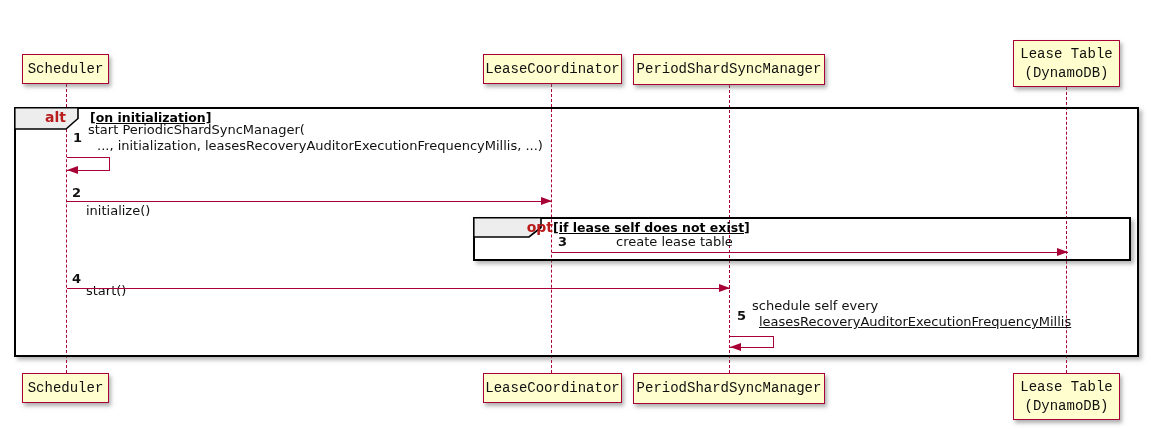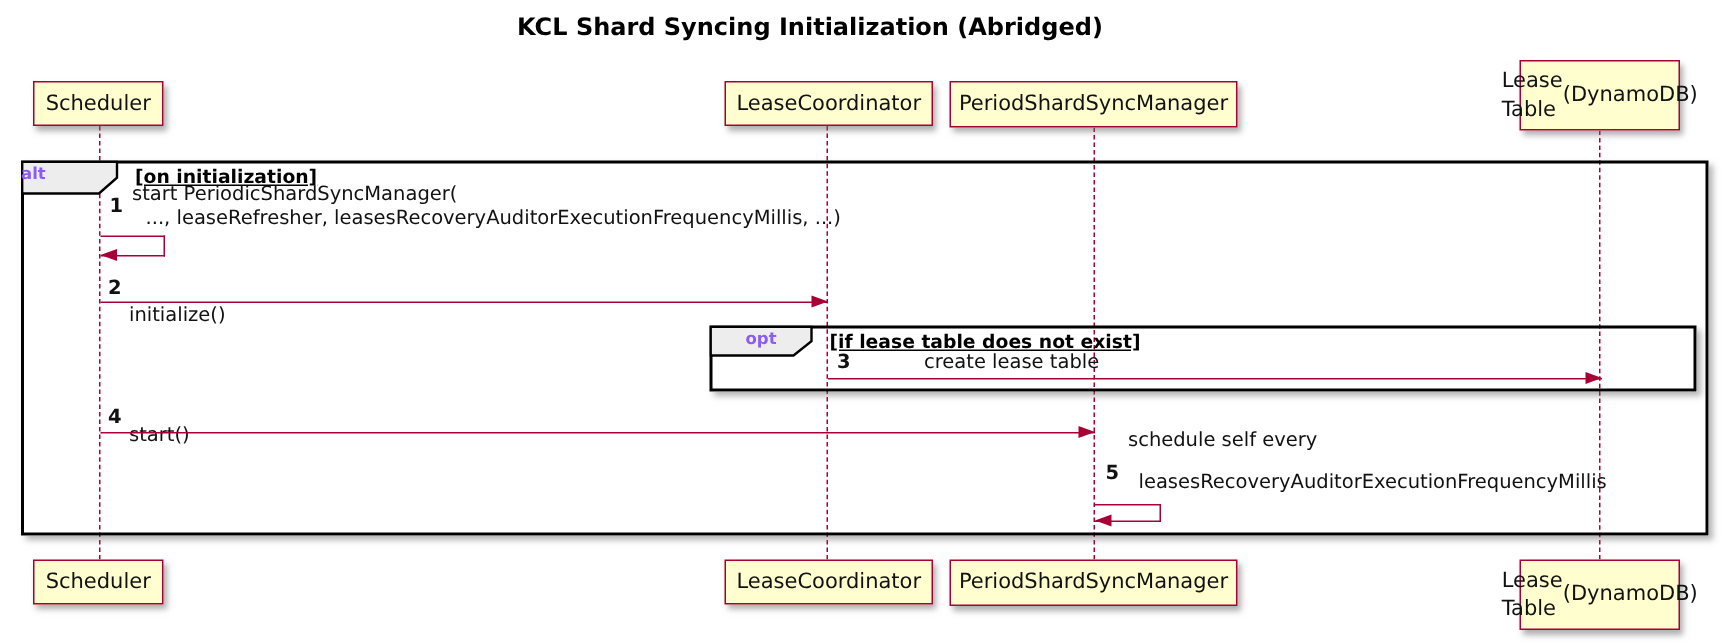--- a/index.html
+++ b/index.html
@@ -2,45 +2,44 @@
 <html><head>
 <meta charset="utf-8">
 <style>
   html,body{margin:0;padding:0;background:#ffffff;}
   #diagram{position:relative;width:1151px;height:429px;background:#ffffff;
     font-family:"DejaVu Sans","Liberation Sans",sans-serif;color:#111;overflow:hidden;}
   .title{position:absolute;top:8px;left:0;width:1080px;text-align:center;
     font-size:16px;font-weight:bold;color:#000;}
   .participant{position:absolute;background:#FEFECE;border:1.7px solid #A80036;
     box-shadow:2px 3px 4px rgba(110,110,110,.55);
-    display:flex;flex-direction:row;align-items:center;justify-content:center;
-    font-size:14px;line-height:19px;text-align:left;box-sizing:border-box;z-index:4;}
+    display:flex;flex-direction:column;align-items:center;justify-content:center;
+    font-size:14px;line-height:19px;text-align:left;box-sizing:border-box;z-index:4;font-family:Liberation Mono, monospace;}
   .lifeline{position:absolute;width:0;border-left:1.4px dashed #A80036;z-index:1;}
   .frame{position:absolute;border:2px solid #000;box-shadow:3px 3px 4px rgba(110,110,110,.5);
     box-sizing:border-box;background:transparent;z-index:2;}
   .frame-tab{position:absolute;z-index:3;line-height:0;}
   .frame-tab path{fill:#EDEDED;stroke:#000;stroke-width:1.6px;}
-  .tab-label{position:absolute;font-size:11px;font-weight:bold;z-index:4;text-align:left;color:#8b5cf6;}
+  .tab-label{position:absolute;font-size:14px;font-weight:bold;z-index:4;text-align:right;color:#b91c1c;}
   .frame-cond{position:absolute;font-size:12.5px;font-weight:bold;white-space:nowrap;z-index:3;color:#000;text-decoration:underline;}
   .msg-num{position:absolute;font-size:13px;font-weight:bold;z-index:3;color:#111;}
   .msg-text{position:absolute;font-size:13px;white-space:nowrap;z-index:3;color:#111;}
   .arrow-line{position:absolute;height:0;border-top:1.6px solid #A80036;z-index:3;}
   .head-r{position:absolute;width:0;height:0;border-top:4.5px solid transparent;
     border-bottom:4.5px solid transparent;border-left:11px solid #A80036;z-index:3;}
   .head-l{position:absolute;width:0;height:0;border-top:4.5px solid transparent;
     border-bottom:4.5px solid transparent;border-right:11px solid #A80036;z-index:3;}
   .self-loop{position:absolute;border:1.6px solid #A80036;border-left:none;
     box-sizing:border-box;z-index:3;background:transparent;}
 </style>
 </head>
 <body>
 
 <div id="diagram">
 
-  <div class="title">KCL Shard Syncing Initialization (Abridged)</div>
 
   <div class="lifeline" style="left:66px;top:84px;height:289px;"></div>
   <div class="lifeline" style="left:551px;top:84px;height:289px;"></div>
   <div class="lifeline" style="left:729px;top:85px;height:288px;"></div>
   <div class="lifeline" style="left:1066px;top:87px;height:286px;"></div>
 
   <div class="participant" style="left:22px;top:54px;width:87px;height:30px;">
     <span>Scheduler</span>
   </div>
   <div class="participant" style="left:483px;top:54px;width:139px;height:30px;">
@@ -58,51 +57,51 @@
   <div class="frame-tab" style="left:14px;top:107px;">
     <svg width="66" height="23" viewBox="0 0 66 23">
         <path d="M0.8,0.8 H64 V11.5 L52,22 H0.8 Z"></path>
       </svg>
   </div>
   <div class="tab-label" style="left:14px;top:109px;width:52px;">alt</div>
   <div class="frame-cond" style="left:90px;top:110px;">[on initialization]</div>
 
   <div class="msg-num" style="left:73px;top:130px;">1</div>
   <div class="msg-text" style="left:88px;top:122px;">start PeriodicShardSyncManager(</div>
-  <div class="msg-text" style="left:97px;top:138px;">..., leaseRefresher, leasesRecoveryAuditorExecutionFrequencyMillis, ...)</div>
+  <div class="msg-text" style="left:97px;top:138px;">..., initialization, leasesRecoveryAuditorExecutionFrequencyMillis, ...)</div>
   <div class="self-loop" style="left:67px;top:157px;width:43px;height:14px;"></div>
   <div class="head-l" style="left:67px;top:166px;"></div>
 
   <div class="msg-num" style="left:72px;top:185px;">2</div>
   <div class="msg-text" style="left:86px;top:185px;margin-top:18px;">initialize()</div>
   <div class="arrow-line" style="left:67px;top:201px;width:485px;"></div>
   <div class="head-r" style="left:541px;top:197px;"></div>
 
   <div class="frame" style="left:473px;top:217px;width:658px;height:44px;"></div>
   <div class="frame-tab" style="left:473px;top:217px;">
     <svg width="70" height="21" viewBox="0 0 70 21">
         <path d="M0.8,0.8 H68 V10.5 L56,20 H0.8 Z"></path>
       </svg>
   </div>
   <div class="tab-label" style="left:473px;top:219px;width:56px;margin-left:24px;">opt</div>
-  <div class="frame-cond" style="left:553px;top:220px;">[if lease table does not exist]</div>
+  <div class="frame-cond" style="left:553px;top:220px;">[if lease self does not exist]</div>
 
   <div class="msg-num" style="left:558px;top:234px;">3</div>
   <div class="msg-text" style="left:572px;top:234px;margin-left:44px;">create lease table</div>
   <div class="arrow-line" style="left:552px;top:252px;width:516px;"></div>
   <div class="head-r" style="left:1057px;top:248px;"></div>
 
   <div class="msg-num" style="left:72px;top:271px;">4</div>
   <div class="msg-text" style="left:86px;top:271px;margin-top:12px;">start()</div>
   <div class="arrow-line" style="left:67px;top:288px;width:663px;"></div>
   <div class="head-r" style="left:719px;top:284px;"></div>
 
   <div class="msg-num" style="left:737px;top:308px;">5</div>
-  <div class="msg-text" style="left:752px;top:286px;">schedule self every</div>
-  <div class="msg-text" style="left:759px;top:314px;">leasesRecoveryAuditorExecutionFrequencyMillis</div>
+  <div class="msg-text" style="left:752px;top:298px;">schedule self every</div>
+  <div class="msg-text" style="left:759px;top:314px;text-decoration:underline;">leasesRecoveryAuditorExecutionFrequencyMillis</div>
   <div class="self-loop" style="left:730px;top:336px;width:44px;height:12px;"></div>
   <div class="head-l" style="left:730px;top:343px;"></div>
 
   <div class="participant" style="left:22px;top:373px;width:87px;height:30px;">
     <span>Scheduler</span>
   </div>
   <div class="participant" style="left:483px;top:373px;width:139px;height:30px;">
     <span>LeaseCoordinator</span>
   </div>
   <div class="participant" style="left:633px;top:373px;width:192px;height:31px;">

